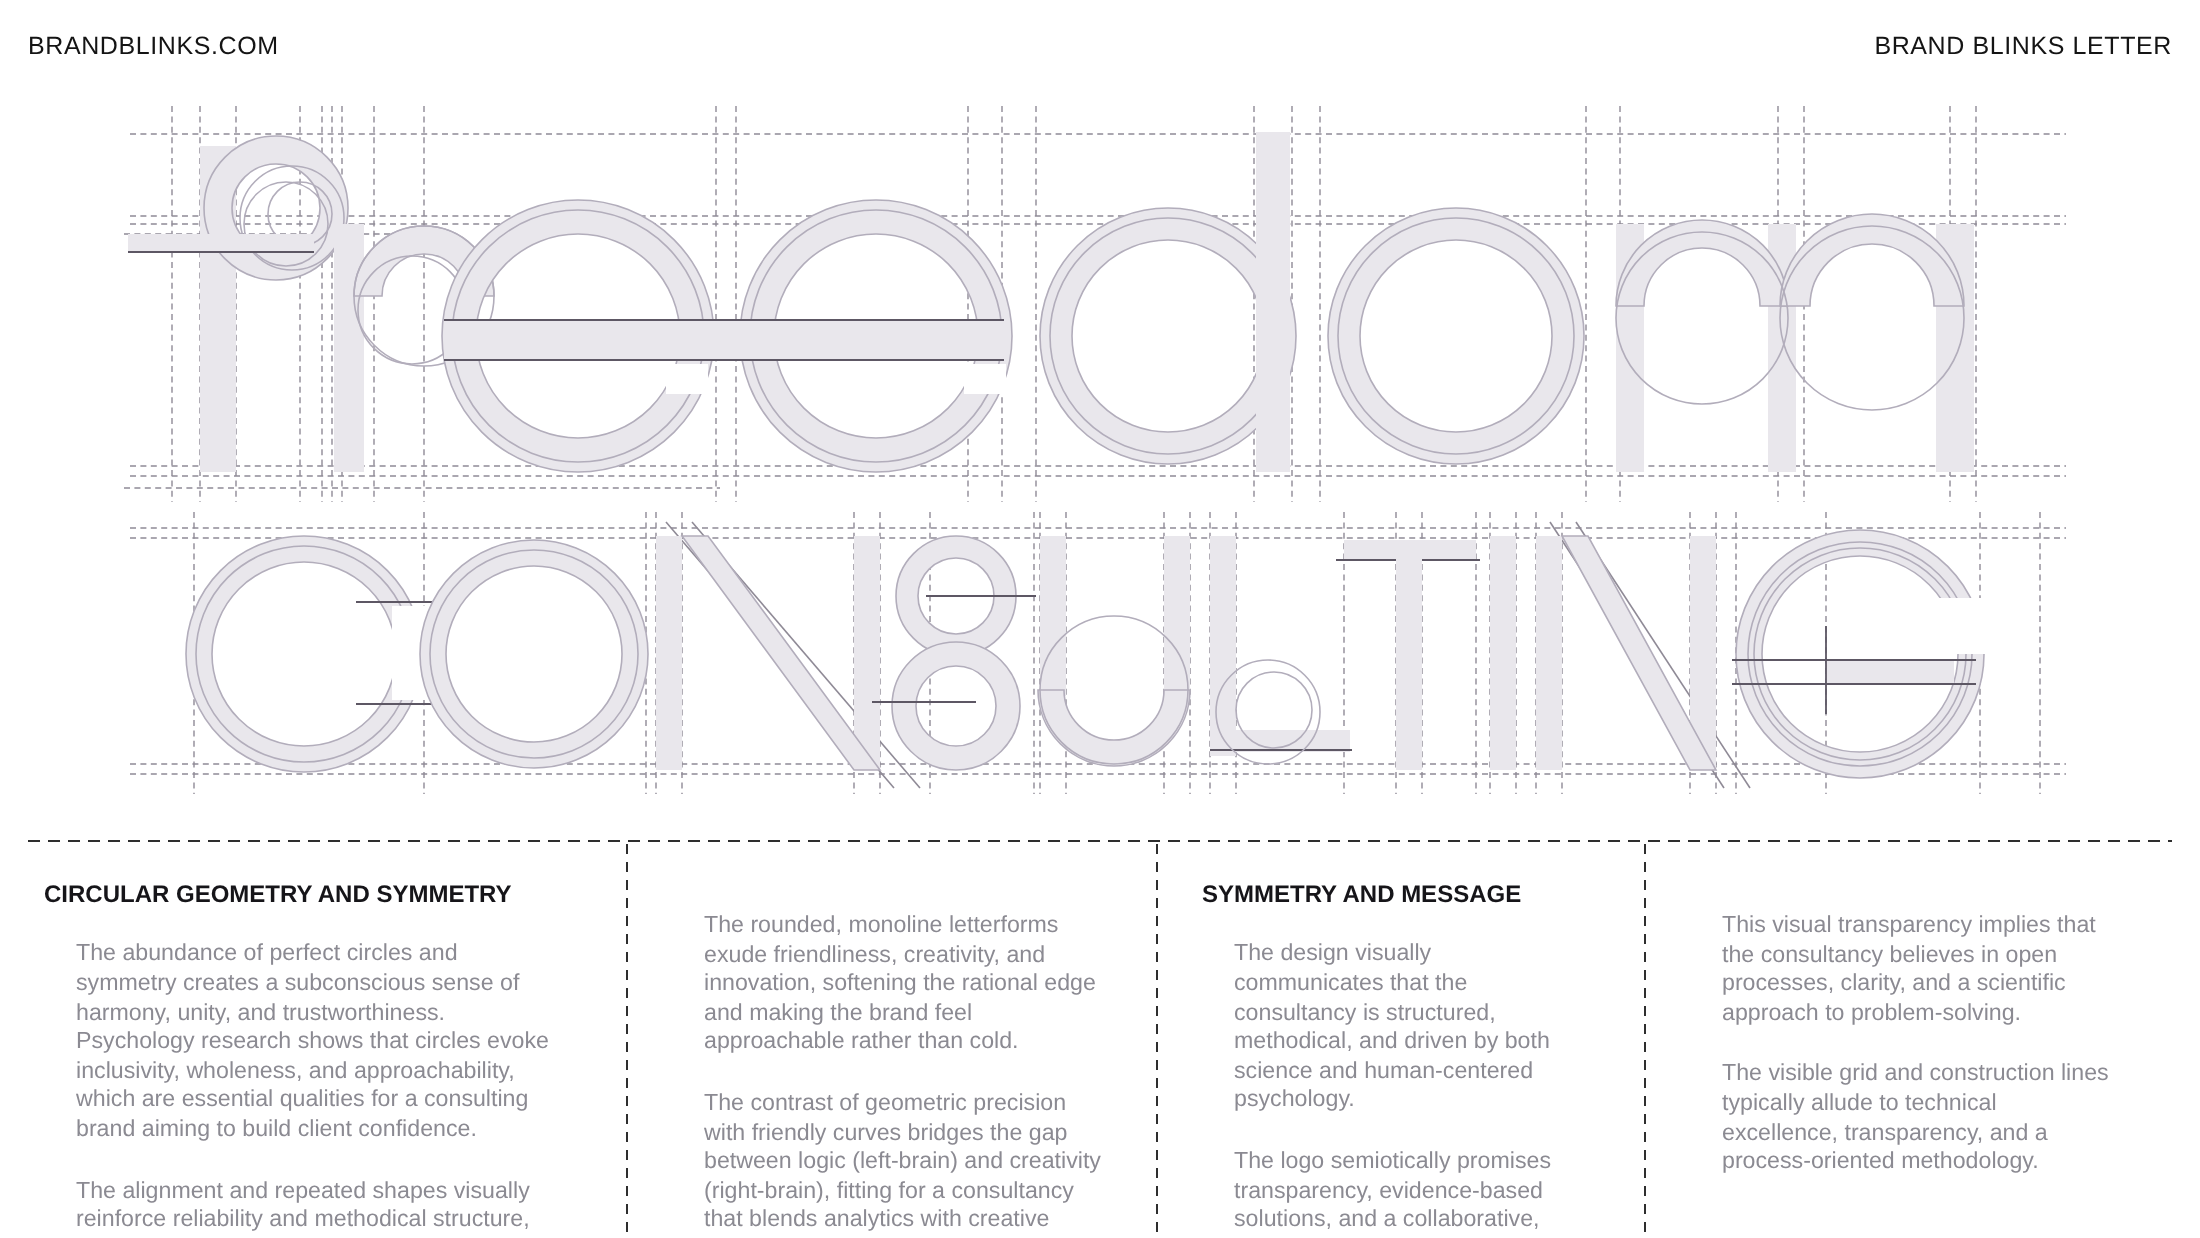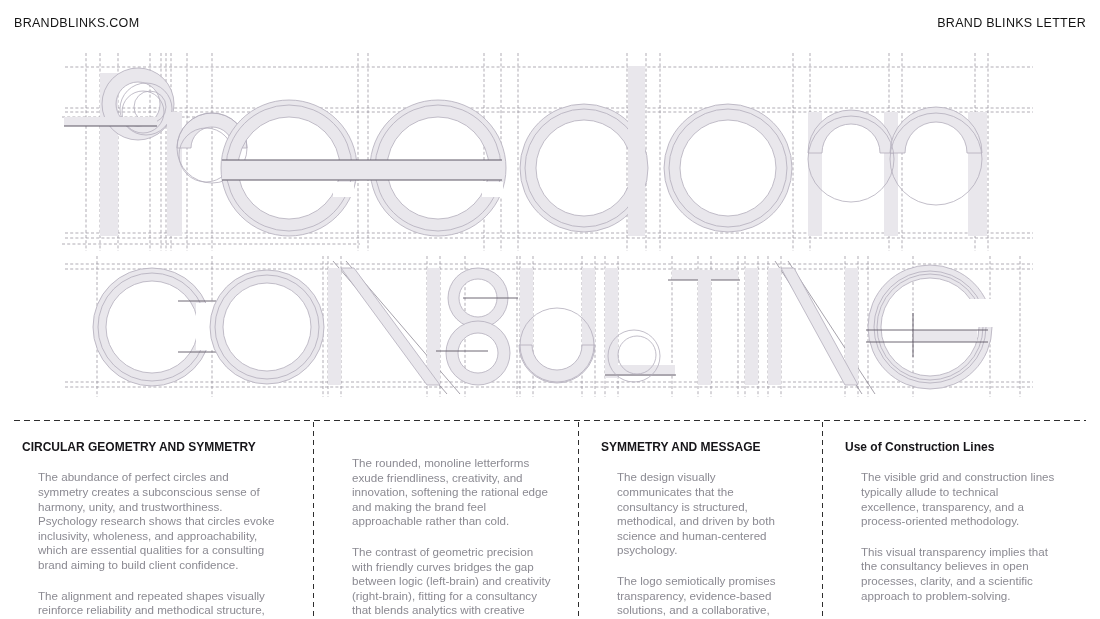--- a/index.html
+++ b/index.html
@@ -187,18 +187,17 @@
     <p>The contrast of geometric precision with friendly curves bridges the gap between logic (left-brain) and creativity (right-brain), fitting for a consultancy that blends analytics with creative strategy.</p>
   </div>
 
   <div class="col" style="left:601px;width:206px">
     <h3>SYMMETRY AND MESSAGE</h3>
     <p>The design visually communicates that the consultancy is structured, methodical, and driven by both science and human-centered psychology.</p>
     <p>The logo semiotically promises transparency, evidence-based solutions, and a collaborative, welcoming spirit, all key drivers for trust and engagement in the consulting sector.</p>
   </div>
 
   <div class="col" style="left:845px;width:228px">
-    <h3>Use of Construction Lines</h3>
+    <p>This visual transparency implies that the consultancy believes in open processes, clarity, and a scientific approach to problem-solving.</p>
     <p>The visible grid and construction lines typically allude to technical excellence, transparency, and a process-oriented methodology.</p>
-    <p>This visual transparency implies that the consultancy believes in open processes, clarity, and a scientific approach to problem-solving.</p>
   </div>
 
 </div>
 
 </body></html>

